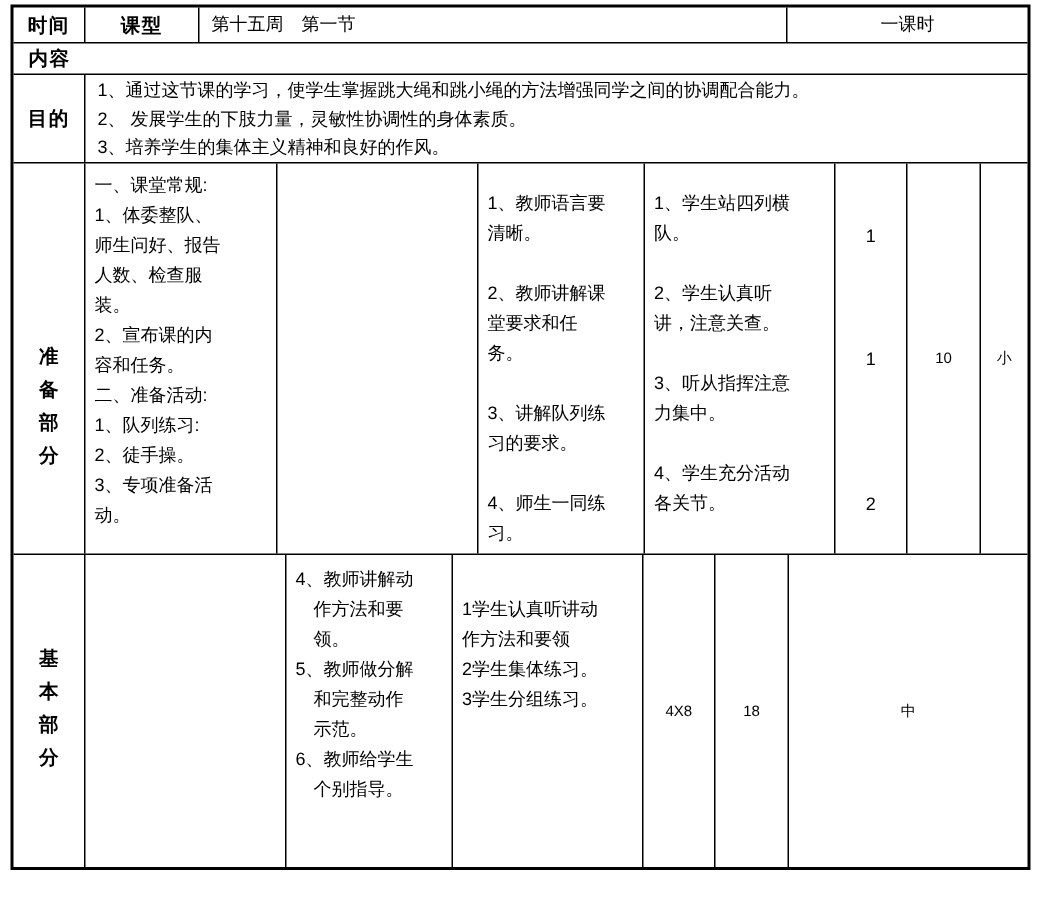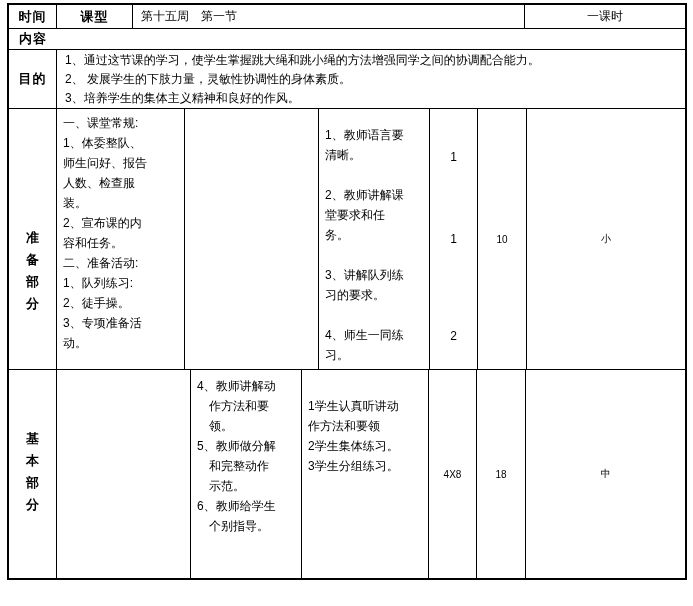--- a/index.html
+++ b/index.html
@@ -127,20 +127,33 @@
 2、教师讲解课
 堂要求和任
 务。
 
 3、讲解队列练
 习的要求。
 
 4、师生一同练
 习。</span>
       </div>
+      <div class="cell w-student">
+        <span class="body-text pt16">1、学生站四列横
+队。
+
+2、学生认真听
+讲，注意关查。
+
+3、听从指挥注意
+力集中。
+
+4、学生充分活动
+各关节。</span>
+      </div>
       <div class="cell w-count">
         <span class="count-val cv-1">1</span>
         <span class="count-val cv-2">1</span>
         <span class="count-val cv-3">2</span>
       </div>
       <div class="cell w-time mid">10</div>
       <div class="cell w-flex mid">小</div>
     </div>
 
     <div class="row r-basic">

